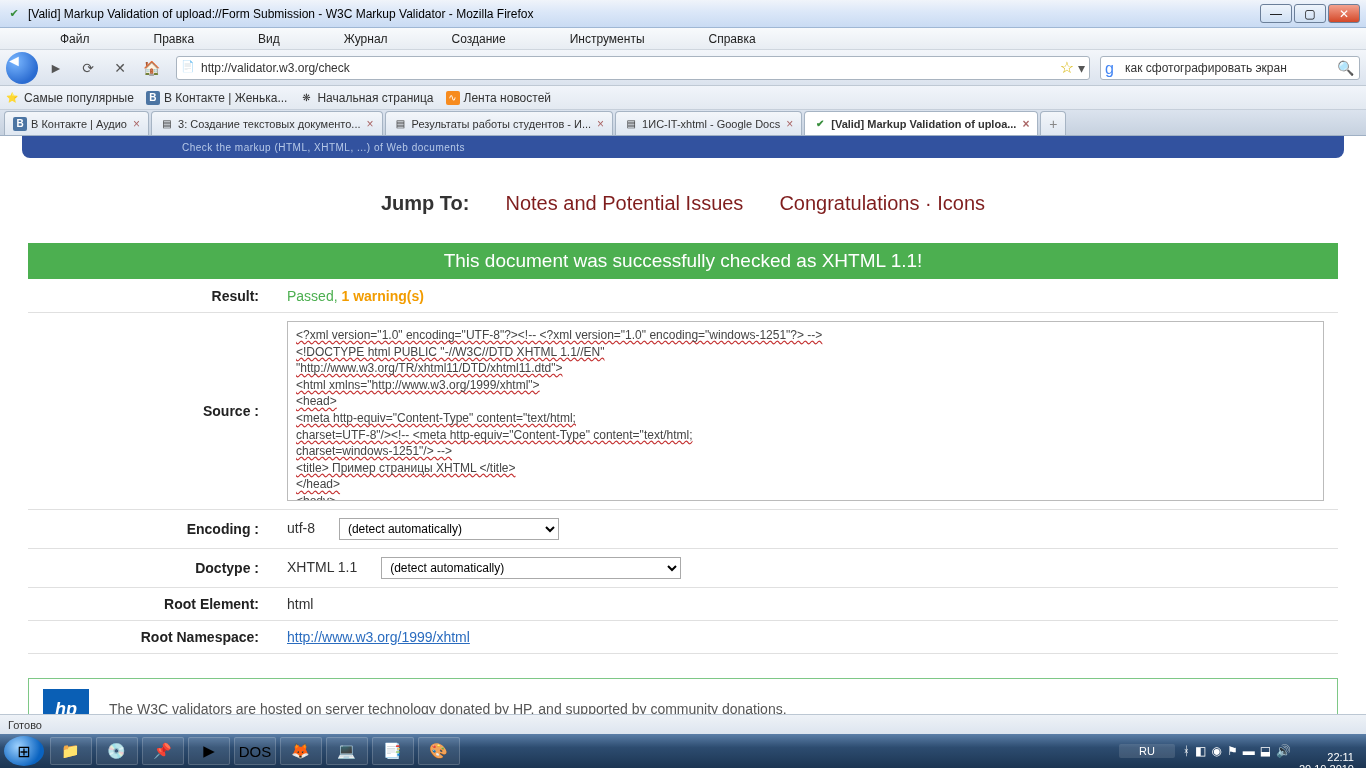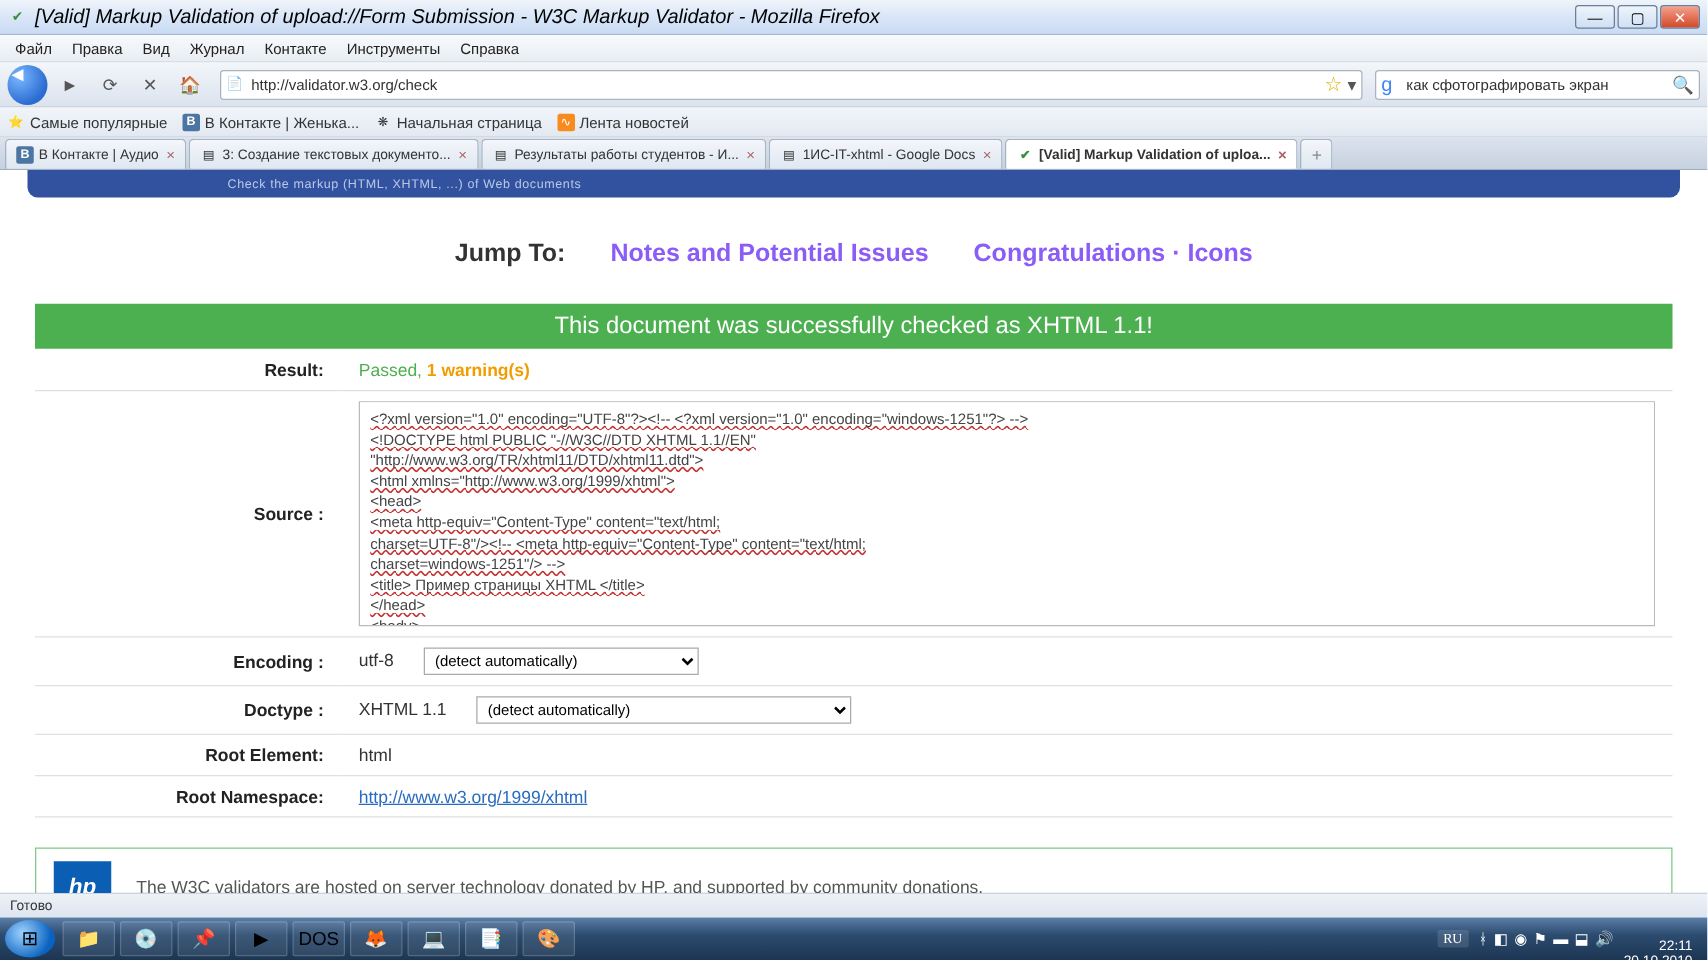--- a/index.html
+++ b/index.html
@@ -1,28 +1,28 @@
 <!DOCTYPE html>
 <html><head>
 <meta charset="utf-8">
 <style>
 * { margin: 0; padding: 0; box-sizing: border-box; font-family: "Segoe UI", Tahoma, sans-serif; }
 body { width: 1366px; height: 768px; overflow: hidden; background: #fff; }
 
 
 .window-titlebar { height: 28px; background: linear-gradient(#f0f4fa,#dbe7f8 45%,#c9dbf3); display: flex; align-items: center; padding: 0 6px; border-bottom: 1px solid #9fb7d4; }
-.window-title { font-size: 16px; color: #000; font-style: italic; }
+.window-title { font-size: 12px; color: #000; }
 .window-favicon { width: 16px; height: 16px; margin-right: 6px; display: inline-flex; align-items: center; justify-content: center; font-size: 11px; color: #388e3c; }
 .window-controls { margin-left: auto; display: flex; gap: 2px; }
 .wc-btn { width: 32px; height: 19px; border: 1px solid #6b7f99; border-radius: 3px; display: flex; align-items: center; justify-content: center; font-size: 12px; background: linear-gradient(#eef4fb,#cfe0f4); cursor: default; }
 .wc-close { background: linear-gradient(#f3a28f,#d44828); color: #fff; }
 
 
 .menu-bar { height: 22px; background: linear-gradient(#f8fafc,#e8edf3); display: flex; align-items: center; padding: 0 4px; font-size: 12px; color: #222; border-bottom: 1px solid #cfd6de; }
-.menu-item { padding: 2px 8px; cursor: default; text-decoration: underline dotted transparent; }
+.menu-item { padding: 2px 8px; cursor: default; text-decoration: underline dotted transparent; margin-left: 48px; }
 
 
 .nav-toolbar { height: 36px; background: linear-gradient(#f3f6fa,#dbe3ee); display: flex; align-items: center; padding: 0 6px; gap: 4px; border-bottom: 1px solid #bfc9d4; }
 .nav-btn { width: 28px; height: 28px; border-radius: 4px; display: flex; align-items: center; justify-content: center; cursor: default; }
 .nav-back { width: 32px; height: 32px; border-radius: 50%; background: radial-gradient(circle at 30% 30%,#7ab7ff,#2b6cd1 70%); color: #fff; font-size: 16px; }
 .nav-icon { font-size: 14px; color: #555; }
 .url-bar { flex: 1; height: 24px; display: flex; align-items: center; background: #fff; border: 1px solid #a9b4c0; border-radius: 3px; padding: 0 4px; margin: 0 6px; }
 .url-prefix-icon { width: 16px; height: 16px; margin-right: 4px; font-size: 11px; color: #888; }
 .url-text { flex: 1; font-size: 12px; color: #333; border: none; outline: none; }
 .url-star { color: #d6b400; margin-left: 4px; }
@@ -42,21 +42,21 @@
 .tab-icon { width: 14px; height: 14px; margin-right: 4px; display: inline-flex; align-items: center; justify-content: center; font-size: 10px; }
 .tab-label { white-space: nowrap; overflow: hidden; text-overflow: ellipsis; max-width: 190px; text-align: right; }
 .tab-close { margin-left: 6px; color: #a66; font-size: 12px; }
 .tab-new { width: 26px; justify-content: center; color: #888; font-size: 14px; }
 
 
 .content { position: relative; height: calc(768px - 28px - 22px - 36px - 24px - 26px - 20px - 34px); overflow: hidden; background: #fff; }
 .w3c-banner { height: 22px; background: #32529f; color: #b7c9e8; font-size: 10px; letter-spacing: 0.5px; display: flex; align-items: center; padding-left: 160px; border-radius: 0 0 8px 8px; margin: 0 22px; }
 .jumpto-row { display: flex; justify-content: center; align-items: center; gap: 36px; margin: 34px 0 28px; font-size: 20px; }
 .jumpto-label { font-weight: 600; color: #333; }
-.jumpto-link { color: #8b5cf6; cursor: pointer; font-weight: bold; }
+.jumpto-link { color: #7f1d1d; cursor: pointer; }
 
 .success-bar { background: #4caf50; color: #fff; text-align: center; font-size: 19px; padding: 7px 0; margin: 1px 28px; }
 .results-table { margin: 0 28px; border-collapse: collapse; width: calc(100% - 56px); }
 .results-table tr { border-bottom: 1px solid #e0e0e0; }
 .results-table th { text-align: right; font-size: 14px; color: #222; padding: 8px 14px 8px 10px; width: 245px; vertical-align: middle; font-weight: 700; }
 .results-table td { padding: 8px 14px; font-size: 14px; color: #333; }
 .result-passed { color: #4caf50; }
 .result-warn { color: #f29c00; font-weight: 600; }
 .source-box { width: 100%; height: 180px; border: 1px solid #bbb; background: #fff; padding: 6px 8px; font-family: "Courier New", monospace; font-size: 12px; color: #444; overflow-y: scroll; white-space: pre-wrap; resize: none; line-height: 1.3; }
 .source-box u { text-decoration: underline wavy #c33030; text-decoration-skip-ink: none; }
@@ -72,21 +72,21 @@
 
 .taskbar { height: 34px; background: linear-gradient(#5b7fa8,#2d4c70 40%,#1c3552); display: flex; align-items: center; padding: 0 4px; }
 .start-orb { width: 40px; height: 30px; border-radius: 50%; background: radial-gradient(circle at 35% 35%,#9ed2ff,#0a63c0 70%); margin-right: 4px; display: flex; align-items: center; justify-content: center; }
 .start-flag { font-size: 16px; }
 .task-btn { width: 42px; height: 28px; margin: 0 2px; background: rgba(255,255,255,0.08); border: 1px solid rgba(255,255,255,0.18); border-radius: 2px; display: flex; align-items: center; justify-content: center; cursor: default; }
 .task-btn span { font-size: 15px; }
 .tray { margin-left: auto; display: flex; align-items: center; gap: 8px; color: #fff; font-size: 11px; padding-right: 8px; }
 .tray-icons { display: flex; gap: 5px; }
 .tray-icons span { font-size: 12px; }
 .tray-time { text-align: right; line-height: 1.1; margin-top: 24px; }
-.lang { background: rgba(255,255,255,0.12); padding: 1px 5px; border-radius: 2px; font-family: Liberation Serif, serif; }
+.lang { background: rgba(255,255,255,0.12); padding: 1px 20px; border-radius: 2px; }
 
 .vk-icon { background:#4c75a3; color:#fff; border-radius:2px; font-weight:700; }
 .rss-icon { background:#f78b1e; color:#fff; border-radius:2px; }
 .gicon { color:#4285f4; }
 </style>
 </head>
 <body>
 
 <div class="window-titlebar">
   <span class="window-favicon">✔</span>
@@ -96,21 +96,21 @@
     <div class="wc-btn">▢</div>
     <div class="wc-btn wc-close">✕</div>
   </div>
 </div>
 
 <div class="menu-bar" id="menu-bar">
     <span class="menu-item">Файл</span>
     <span class="menu-item">Правка</span>
     <span class="menu-item">Вид</span>
     <span class="menu-item">Журнал</span>
-    <span class="menu-item">Контакте</span>
+    <span class="menu-item">Создание</span>
     <span class="menu-item">Инструменты</span>
     <span class="menu-item">Справка</span>
   </div>
 
 <div class="nav-toolbar">
   <div class="nav-back">◄</div>
   <div class="nav-btn">
       <span class="nav-icon">►</span>
     </div>
   <div class="nav-btn">

